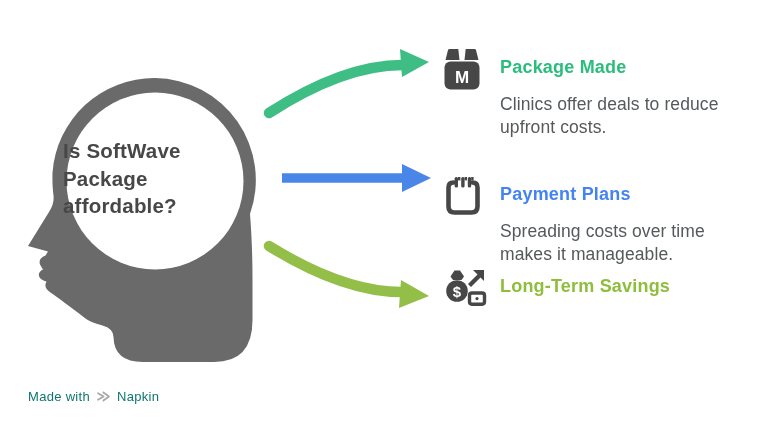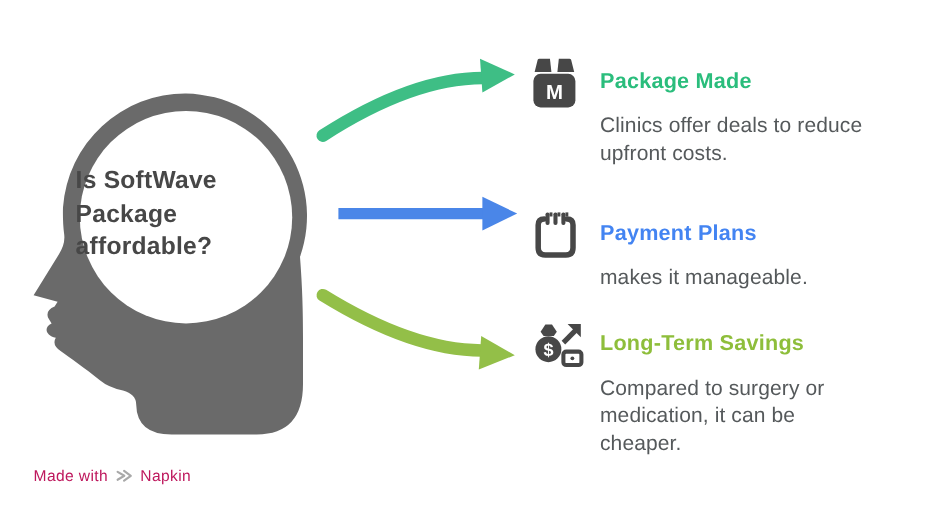--- a/index.html
+++ b/index.html
@@ -110,20 +110,21 @@
           <rect x="20.2" y="4" width="3.4" height="10.5" rx="1.6"></rect>
           <rect x="23.6" y="4" width="2.4" height="3.4"></rect>
           <rect x="26.8" y="4" width="3.4" height="10.5" rx="1.6"></rect>
           <rect x="30.2" y="4" width="2.4" height="3.4"></rect>
         </g>
       </svg>
     </div>
     <div class="item-text">
       <div class="item-title" style="color: rgb(67, 132, 242);">Payment Plans</div>
       <div class="item-desc" style="color: rgb(85, 89, 91);">
+        <div>Spreading costs over time</div>
         <div>makes it manageable.</div>
       </div>
     </div>
   </div>
 
   <div class="item item-3">
     <div class="item-icon" style="color: rgb(71, 71, 71);">
       <svg viewBox="0 0 46 46" width="46" height="46">
         <g fill="currentColor">
           <path d="M9.5 11.5 L13.5 5.5 L19 5.5 L23 11.5 L20.5 15 L12 15 Z"></path>
@@ -131,29 +132,24 @@
           <polygon points="32,5 43,5 43,16"></polygon>
         </g>
         <line x1="28.5" y1="20.5" x2="39.5" y2="9.5" stroke="currentColor" stroke-width="4.2"></line>
         <rect x="28.5" y="28" width="15" height="11.2" rx="2.4" fill="none" stroke="currentColor" stroke-width="3.4"></rect>
         <circle cx="36" cy="33.6" r="1.6" fill="currentColor"></circle>
         <text x="16" y="31.5" text-anchor="middle" font-size="15" font-weight="700" fill="#ffffff">$</text>
       </svg>
     </div>
     <div class="item-text">
       <div class="item-title" style="color: rgb(142, 190, 59);">Long-Term Savings</div>
-      <div class="item-desc" style="color: rgb(85, 89, 91);">
-        <div>Compared to surgery or</div>
-        <div>medication, it can be</div>
-        <div>cheaper.</div>
-      </div>
     </div>
   </div>
 
-  <div class="watermark" style="color: #be185d;">
+  <div class="watermark" style="color: #0f766e;">
     <span>Made with</span>
     <span class="logo">
       <svg viewBox="0 0 15 13" width="15" height="13" fill="none" stroke="#a9a9a9" stroke-width="1.8" stroke-linejoin="round" stroke-linecap="round">
         <path d="M2 3.2 L7.6 6.5 L2 9.8"></path>
         <path d="M7.4 2.4 L13 6.5 L7.4 10.6"></path>
       </svg>
     </span>
     <span>Napkin</span>
   </div>
 

